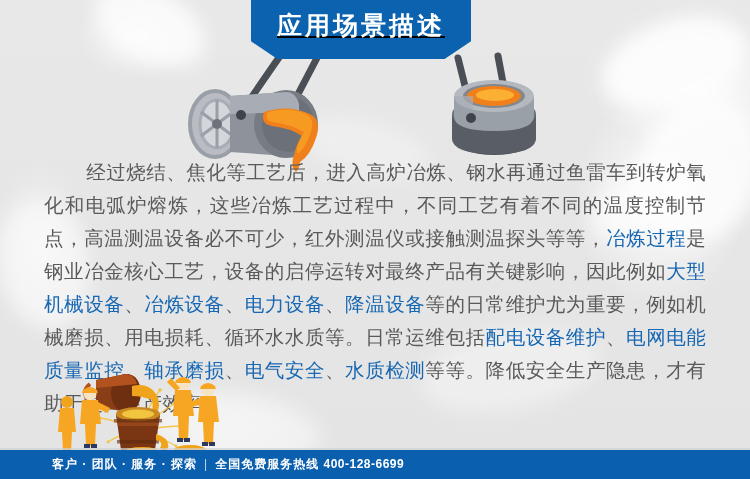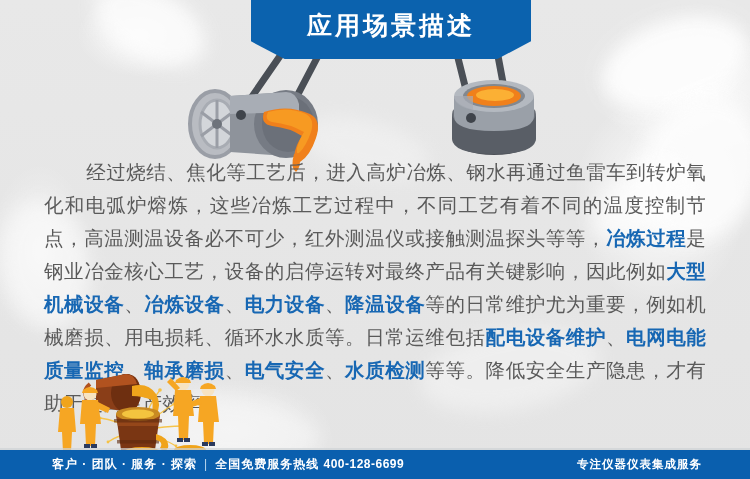--- a/index.html
+++ b/index.html
@@ -24,24 +24,24 @@
   .s2{left:640px;top:95px;width:120px;height:150px;transform:rotate(22deg);opacity:.9;}
   .s3{left:586px;top:170px;width:110px;height:60px;transform:rotate(-35deg);opacity:.75;}
   .s4{left:90px;top:-10px;width:120px;height:70px;transform:rotate(28deg);opacity:.8;}
   .s5{left:0px;top:200px;width:90px;height:130px;transform:rotate(-12deg);opacity:.55;}
   .s6{left:150px;top:395px;width:170px;height:70px;transform:rotate(8deg);opacity:.45;}
   .s7{left:420px;top:330px;width:180px;height:80px;transform:rotate(-10deg);opacity:.4;}
   .s8{left:300px;top:120px;width:130px;height:55px;transform:rotate(14deg);opacity:.35;}
 
   
   .banner{
-    position:absolute;left:251px;top:0;width:280px;height:59px;
+    position:absolute;left:251px;top:0;width:220px;height:59px;
     background:#0b62ae;
     clip-path:polygon(0 0,100% 0,100% 70%,88% 100%,12% 100%,0 70%);
-    display:flex;align-items:center;justify-content:center;
+    display:flex;align-items:center;justify-content:center;text-decoration:underline;
   }
   .banner-title{
     color:#ffffff;font-size:25px;font-weight:bold;letter-spacing:3px;
     line-height:1;padding-bottom:8px;
   }
 
   
   .ladle{position:absolute;}
   
   .footer{
@@ -55,21 +55,21 @@
   .footer-topline{position:absolute;left:0;bottom:29px;width:750px;height:2px;background:#cfd3d6;opacity:.7;}
 
   
   .para{
     position:absolute;left:44px;top:156px;width:662px;
     font-size:19.5px;line-height:33px;color:#5a5a5a;
     text-align:justify;text-justify:inter-character;
     letter-spacing:.2px;
   }
   .para .indent{display:inline-block;width:42px;}
-  .hl{color:#1767b3;font-weight:bold;}
+  .hl{color:#1767b3;font-weight:normal;}
 </style>
 </head>
 <body>
 
 <div class="stage">
 
   <div class="smoke s1"></div>
   <div class="smoke s2"></div>
   <div class="smoke s3"></div>
   <div class="smoke s4"></div>
@@ -205,16 +205,15 @@
         <rect x="11" y="60" width="6" height="4" fill="#2b3a5e"></rect>
     </g>
   </svg>
 
   <div class="footer-topline"></div>
 
   <div class="footer">
     <div class="footer-left">
       <span>客户 · 团队 · 服务 · 探索</span><span class="footer-sep">|</span><span>全国免费服务热线</span>&nbsp;<span class="footer-phone">400-128-6699</span>
     </div>
-    <div class="footer-right">专注仪器仪表集成服务</div>
   </div>
 
 </div>
 
 </body></html>

